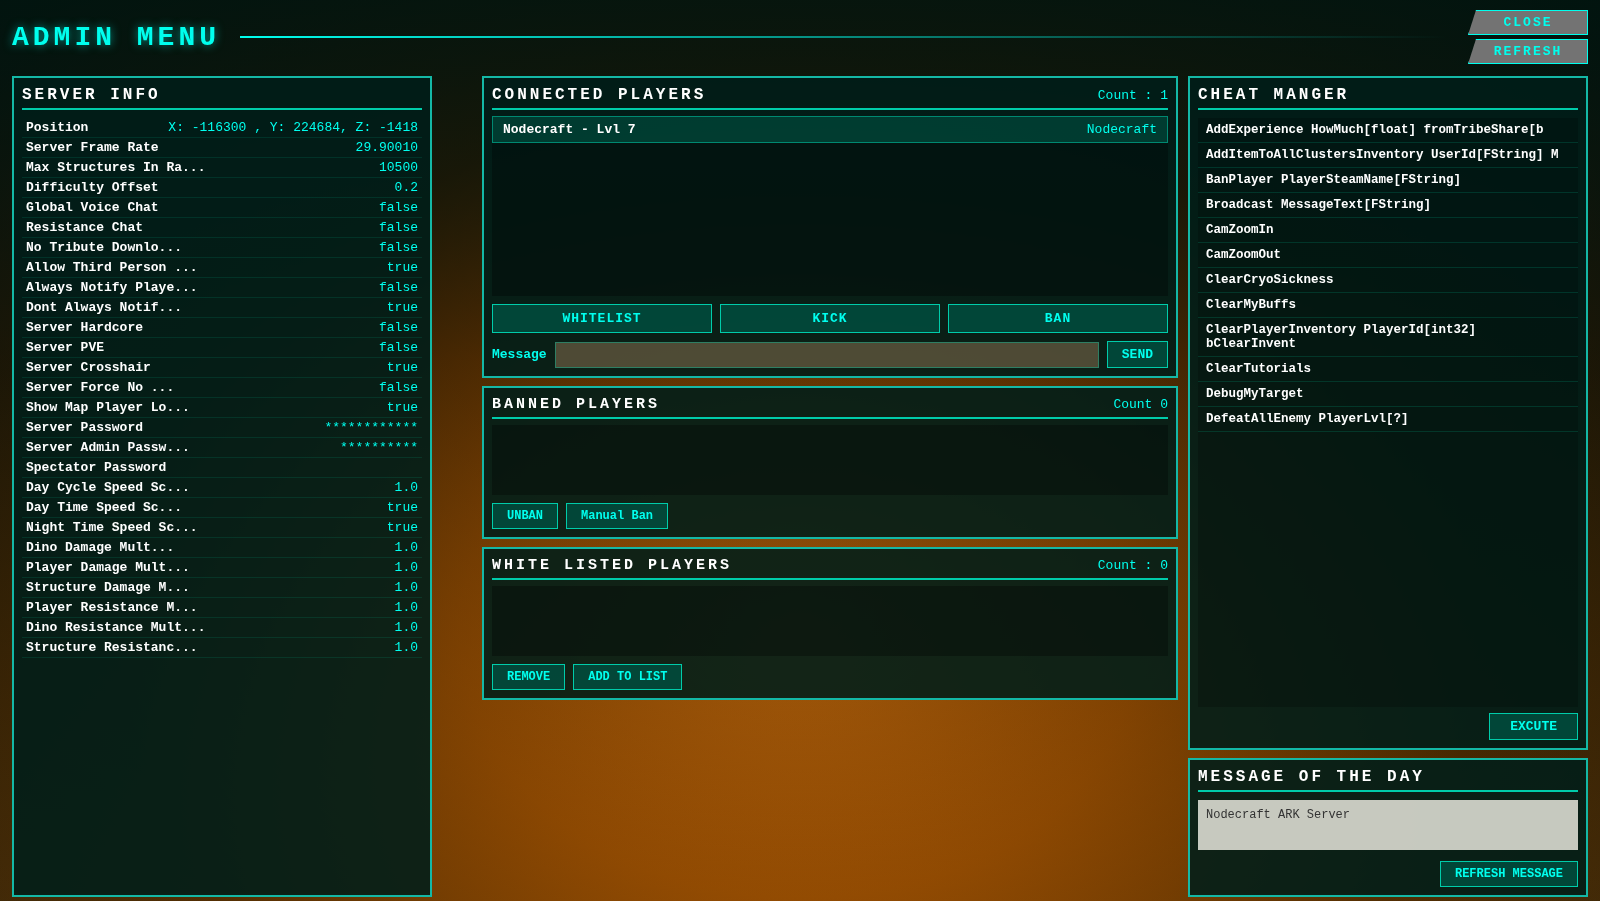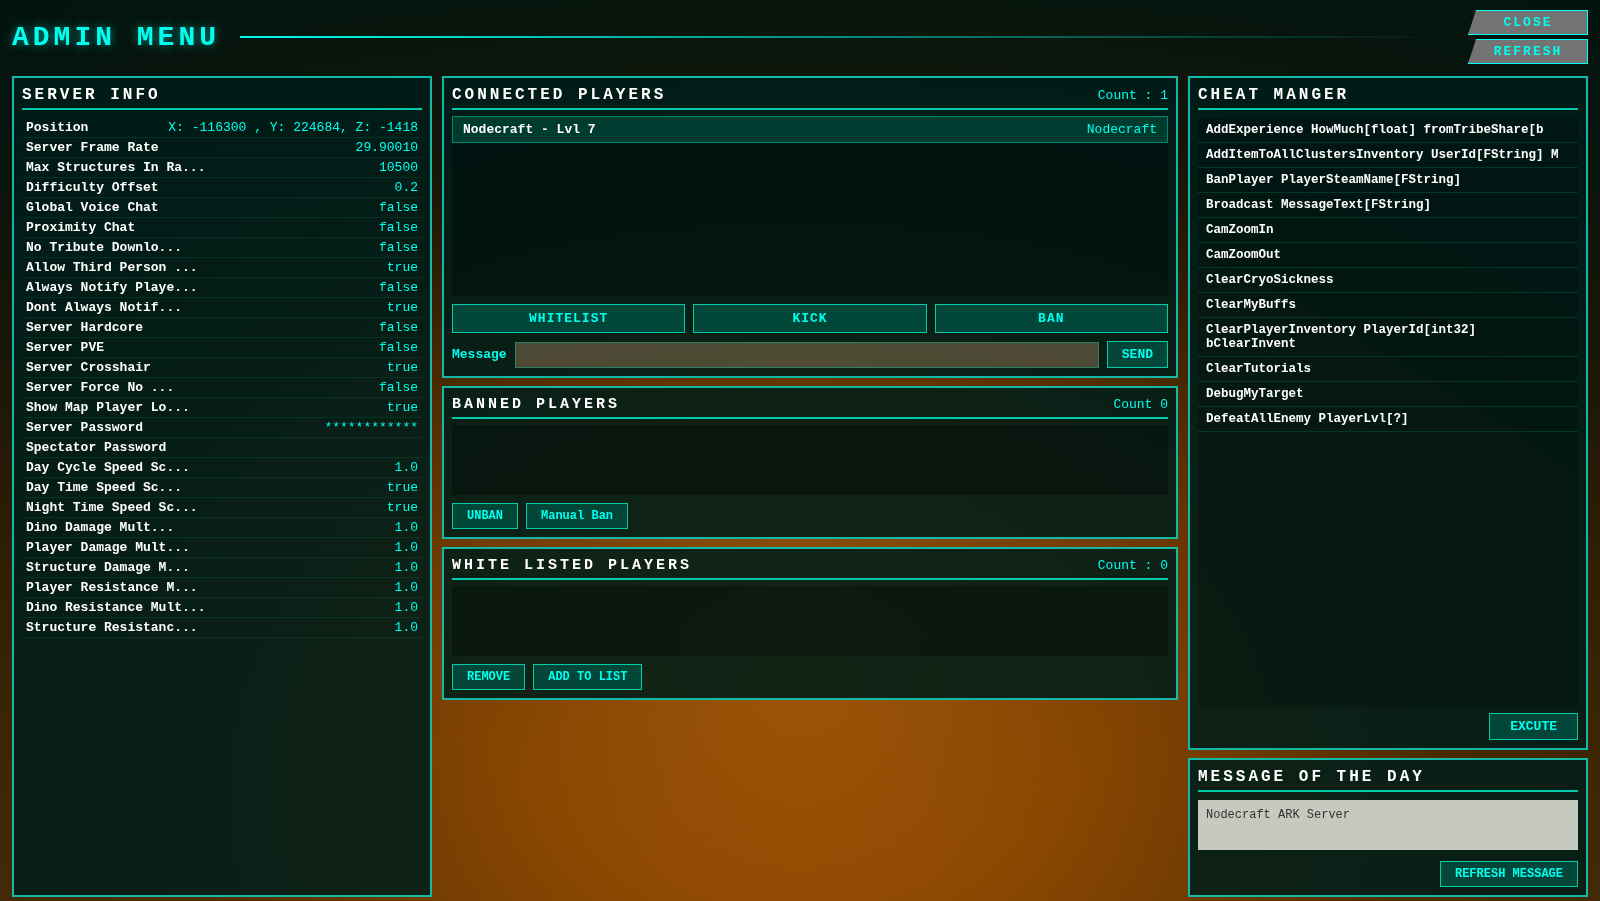--- a/index.html
+++ b/index.html
@@ -128,20 +128,21 @@
       font-size: 13px;
       text-align: right;
     }
 
     
     .middle {
       flex: 1;
       display: flex;
       flex-direction: column;
       gap: 8px;
+      margin-left: 40px;
     }
 
     
     .connected-players {
       flex: 0 0 auto;
     }
     .cp-header {
       display: flex;
       justify-content: space-between;
       align-items: center;
@@ -371,21 +372,21 @@
           </div>
           <div class="info-row">
             <span class="info-label">Difficulty Offset</span>
             <span class="info-value">0.2</span>
           </div>
           <div class="info-row">
             <span class="info-label">Global Voice Chat</span>
             <span class="info-value">false</span>
           </div>
           <div class="info-row">
-            <span class="info-label">Proximity Chat</span>
+            <span class="info-label">Resistance Chat</span>
             <span class="info-value">false</span>
           </div>
           <div class="info-row">
             <span class="info-label">No Tribute Downlo...</span>
             <span class="info-value">false</span>
           </div>
           <div class="info-row">
             <span class="info-label">Allow Third Person ...</span>
             <span class="info-value">true</span>
           </div>
@@ -413,20 +414,24 @@
             <span class="info-label">Server Force No ...</span>
             <span class="info-value">false</span>
           </div>
           <div class="info-row">
             <span class="info-label">Show Map Player Lo...</span>
             <span class="info-value">true</span>
           </div>
           <div class="info-row">
             <span class="info-label">Server Password</span>
             <span class="info-value">************</span>
+          </div>
+          <div class="info-row">
+            <span class="info-label">Server Admin Passw...</span>
+            <span class="info-value">**********</span>
           </div>
           <div class="info-row">
             <span class="info-label">Spectator Password</span>
             <span class="info-value"></span>
           </div>
           <div class="info-row">
             <span class="info-label">Day Cycle Speed Sc...</span>
             <span class="info-value">1.0</span>
           </div>
           <div class="info-row">

